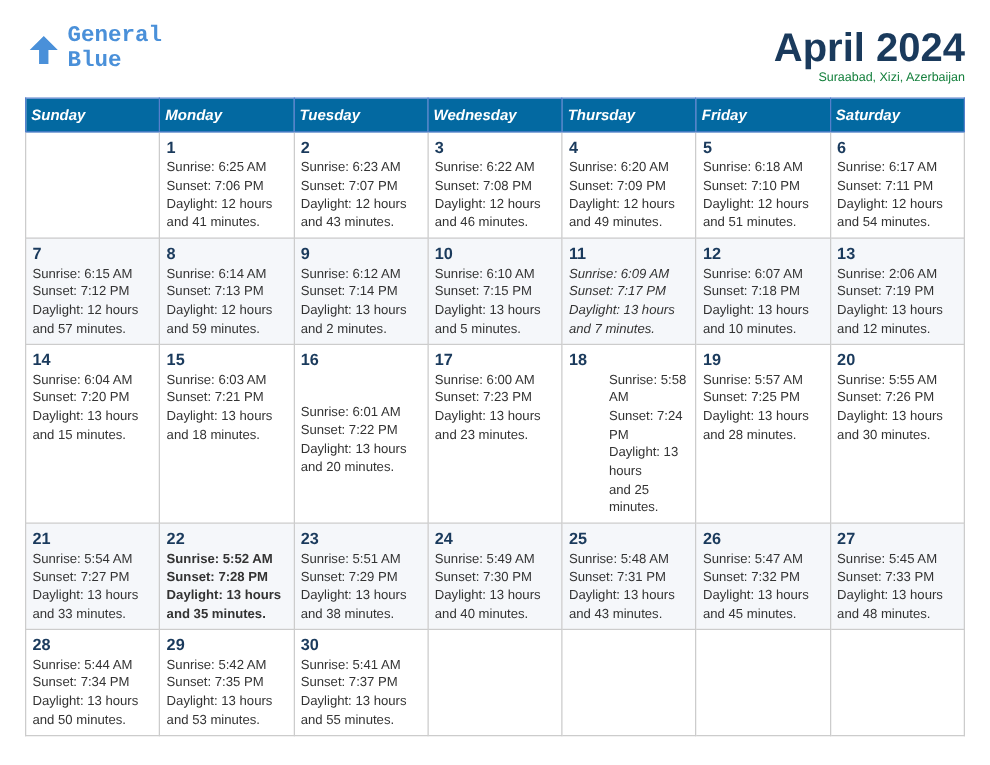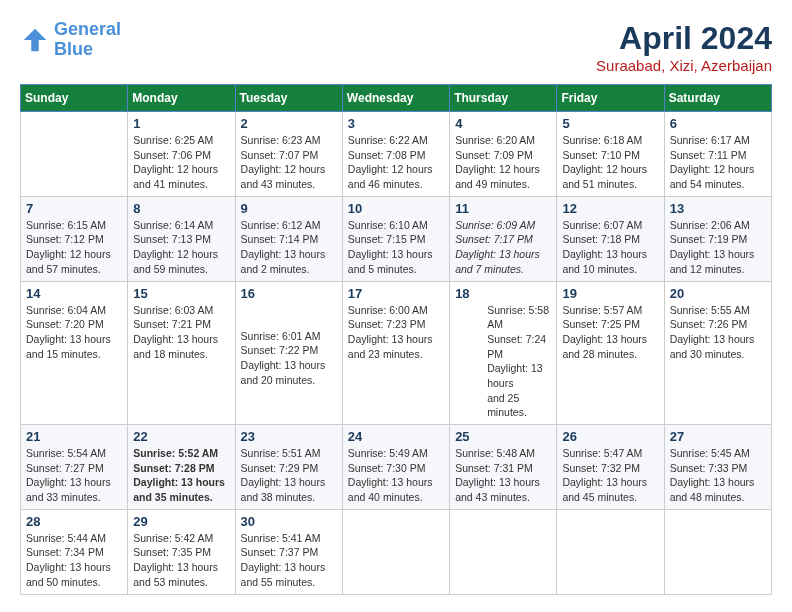--- a/index.html
+++ b/index.html
@@ -19,52 +19,54 @@
     .logo {
       display: flex;
       align-items: center;
       gap: 4px;
     }
     .logo-text {
       font-size: 18px;
       font-weight: bold;
       color: #1a3a5c;
       line-height: 1.1;
+      font-family: Liberation Mono, monospace;
     }
     .logo-text span {
       color: #4a90d9;
     }
     .logo-icon {
       width: 30px;
       height: 30px;
     }
     .title-area {
       text-align: right;
     }
     .month-title {
       font-size: 32px;
       font-weight: bold;
       color: #1a3a5c;
     }
     .location-title {
-      font-size: 15px;
-      color: #b91c1c;
+      font-size: 10px;
+      color: #15803d;
     }
     .calendar-table {
       width: 100%;
       border-collapse: collapse;
       font-size: 11px;
     }
     .calendar-table th {
-      background-color: #15803d;
+      background-color: #0369a1;
       color: #fff;
       padding: 6px 4px;
       text-align: left;
       font-size: 12px;
       border: 1px solid #5580cc;
+      font-style: italic;
     }
     .calendar-table td {
       border: 1px solid #ccc;
       vertical-align: top;
       padding: 4px 5px;
       height: 80px;
       width: calc(100% / 7);
       background: #fff;
     }
     .calendar-table tr:nth-child(even) td {

